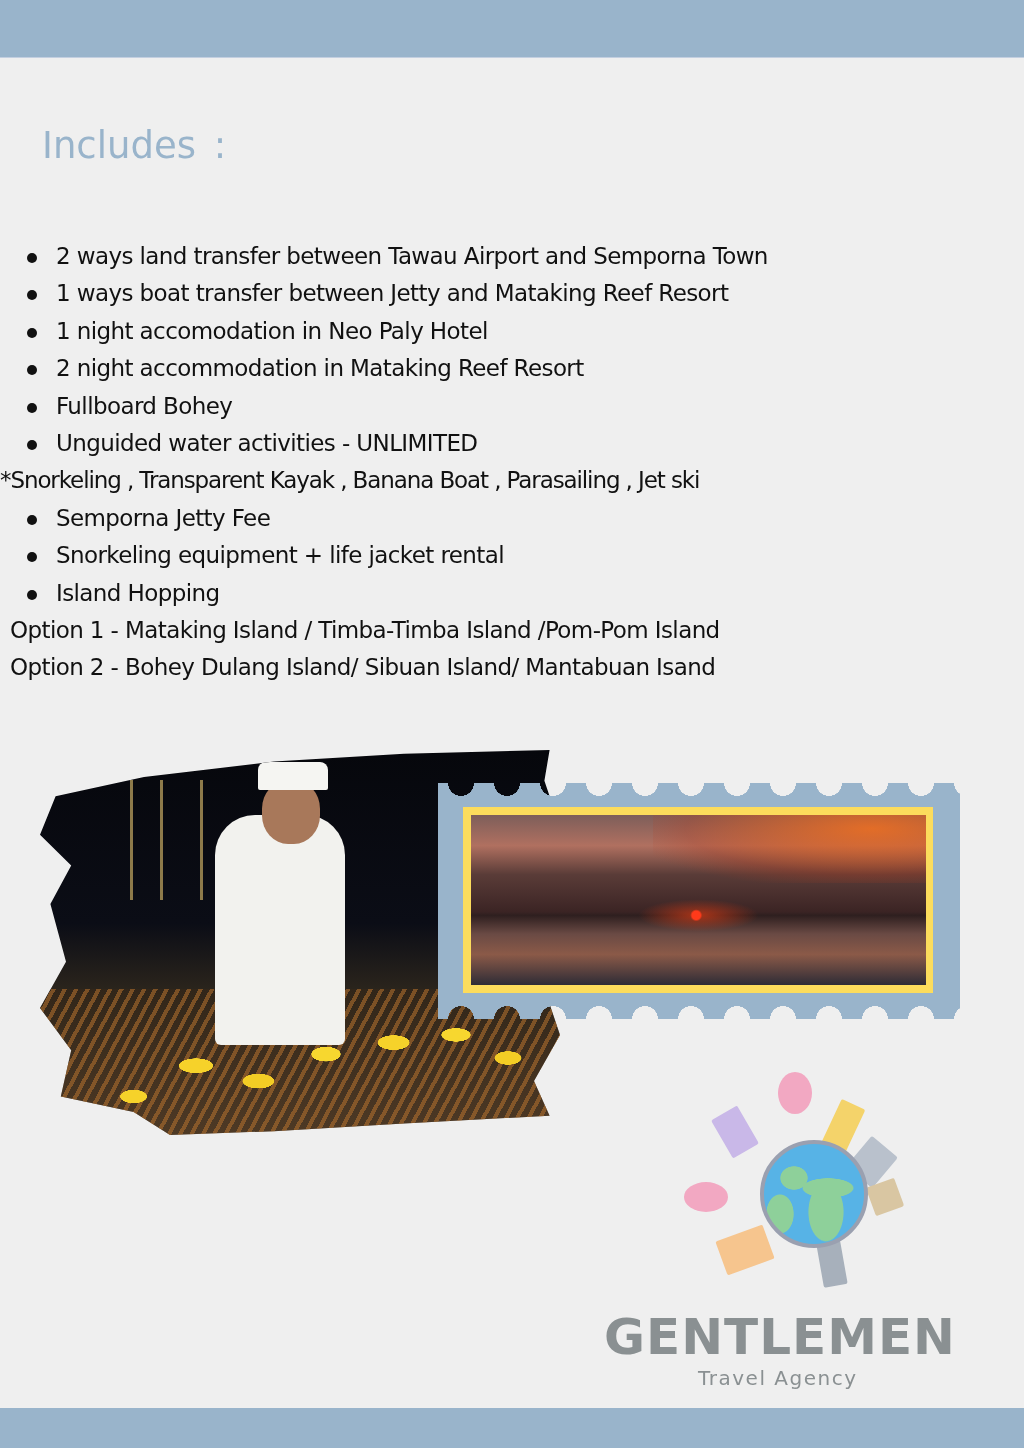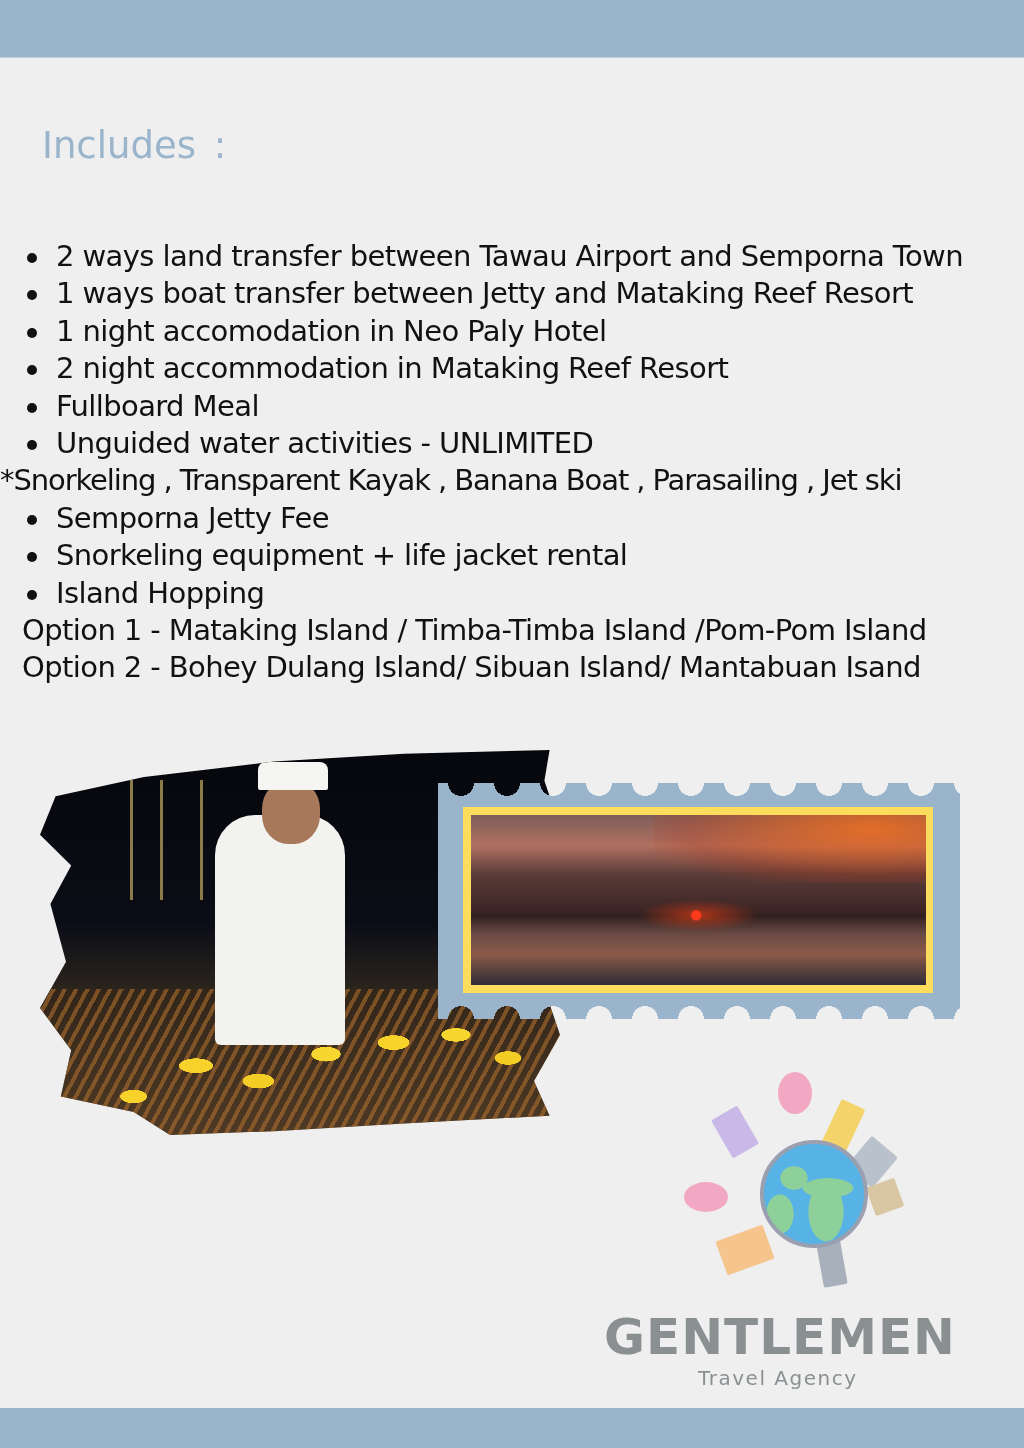--- a/index.html
+++ b/index.html
@@ -12,28 +12,28 @@
   .top-bar { position:absolute; left:0; top:0; width:1024px; height:57px; background:#99b4cb; border-bottom:1px solid #c3cfe0; }
   .bottom-bar { position:absolute; left:0; top:1408px; width:1024px; height:40px; background:#99b4cb; }
   .heading {
     position:absolute; left:42px; top:124px;
     font-family:"DejaVu Sans", sans-serif; font-weight:normal; font-size:37px;
     color:#99b4cb; letter-spacing:0px; word-spacing:6px;
   }
   .list { position:absolute; left:0; top:238px; width:1024px; }
   .row {
     position:relative; height:37.4px; line-height:37.4px;
-    font-size:29px; white-space:nowrap; letter-spacing:-0.6px;
+    font-size:23px; white-space:nowrap; letter-spacing:-0.6px;
   }
   .row.bullet { padding-left:56px; }
   .row.bullet .dot {
     position:absolute; left:27px; top:15px; width:10px; height:10px; border-radius:50%; background:#111;
   }
   .row.sub { letter-spacing:-1.1px; }
-  .row.plain { padding-left:22px; }
+  .row.plain { padding-left:10px; }
 
   
   .bbq {
     position:absolute; left:40px; top:750px; width:520px; height:385px;
     clip-path: polygon(3% 12%, 20% 7%, 45% 3%, 70% 1%, 98% 0%, 97% 8%, 100% 20%, 96% 33%, 99% 48%, 97% 62%, 100% 74%, 95% 86%, 98% 95%, 70% 97%, 45% 99%, 25% 100%, 18% 94%, 4% 90%, 6% 78%, 0% 67%, 5% 55%, 2% 40%, 6% 30%, 0% 22%);
     background:
       radial-gradient(ellipse 28px 12px at 30% 82%, #f6d22a 60%, transparent 62%),
       radial-gradient(ellipse 26px 12px at 42% 86%, #f3cd25 60%, transparent 62%),
       radial-gradient(ellipse 24px 12px at 55% 79%, #f7d72f 60%, transparent 62%),
       radial-gradient(ellipse 26px 12px at 68% 76%, #f6d22a 60%, transparent 62%),
@@ -102,21 +102,21 @@
 
 <div class="top-bar"></div>
 
 <div class="heading">Includes :</div>
 
 <div class="list">
   <div class="row bullet"><span class="dot"></span><span>2 ways land transfer between Tawau Airport and Semporna Town</span></div>
   <div class="row bullet"><span class="dot"></span><span>1 ways boat transfer between Jetty and Mataking Reef Resort</span></div>
   <div class="row bullet"><span class="dot"></span><span>1 night accomodation in Neo Paly Hotel</span></div>
   <div class="row bullet"><span class="dot"></span><span>2 night accommodation in Mataking Reef Resort</span></div>
-  <div class="row bullet"><span class="dot"></span><span>Fullboard Meal</span></div>
+  <div class="row bullet"><span class="dot"></span><span>Fullboard Bohey</span></div>
   <div class="row bullet"><span class="dot"></span><span>Unguided water activities - UNLIMITED</span></div>
   <div class="row sub"><span>*Snorkeling , Transparent Kayak , Banana Boat , Parasailing , Jet ski</span></div>
   <div class="row bullet"><span class="dot"></span><span>Semporna Jetty Fee</span></div>
   <div class="row bullet"><span class="dot"></span><span>Snorkeling equipment + life jacket rental</span></div>
   <div class="row bullet"><span class="dot"></span><span>Island Hopping</span></div>
   <div class="row plain"><span>Option 1 - Mataking Island / Timba-Timba Island /Pom-Pom Island</span></div>
   <div class="row plain"><span>Option 2 - Bohey Dulang Island/ Sibuan Island/ Mantabuan Isand</span></div>
 </div>
 
 <div class="bbq">

